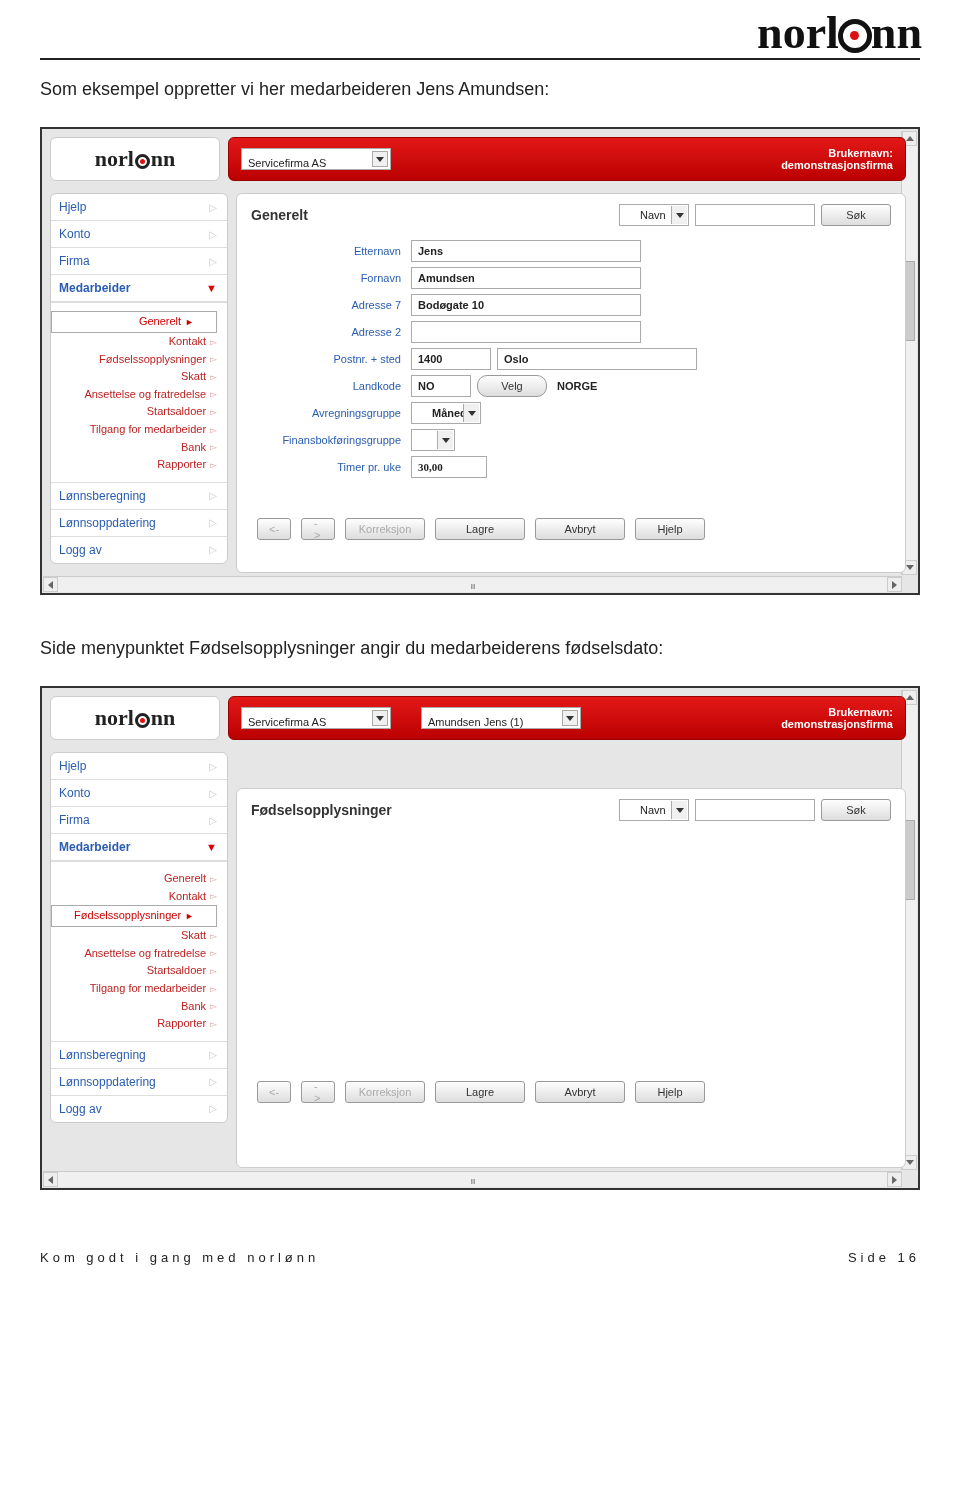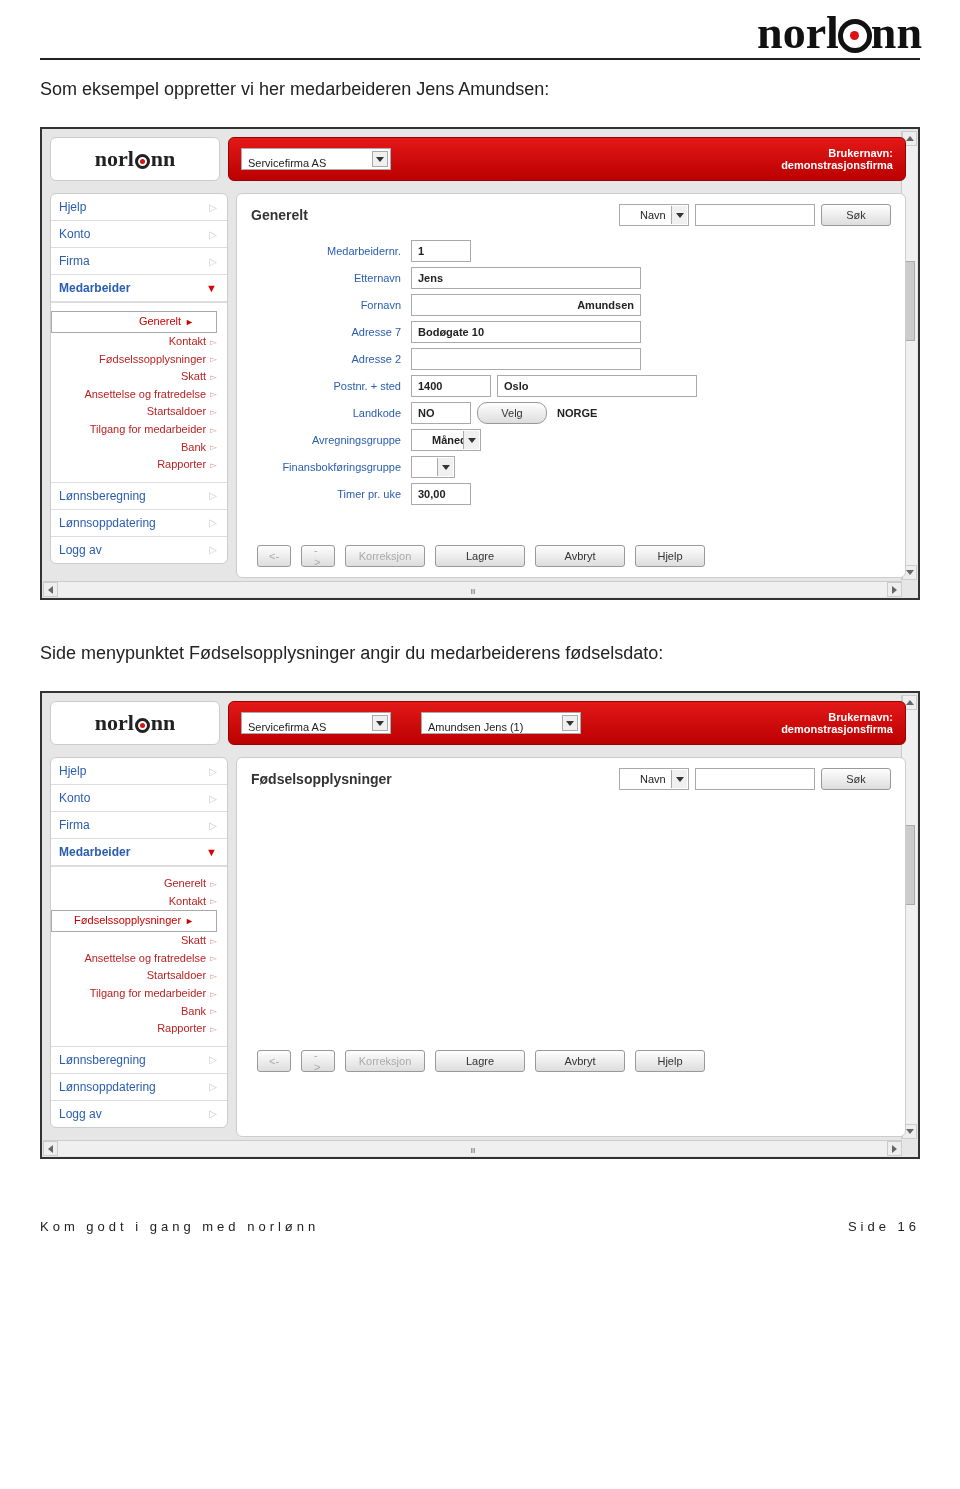--- a/index.html
+++ b/index.html
@@ -235,34 +235,28 @@
                   <span class="arr-d"></span>
                 </span>
               </div>
             <div class="input" style="width:120px;"></div>
             <div class="btn" style="width:70px;">
                 <span>Søk</span>
               </div>
           </div>
         </div>
         <div class="form-row">
-            <div class="lbl">Medarbeidernr.</div>
-            <div class="input" style="width:60px;">
-              <span>1</span>
-            </div>
-          </div>
-        <div class="form-row">
             <div class="lbl">Etternavn</div>
             <div class="input" style="width:230px;">
               <span>Jens</span>
             </div>
           </div>
         <div class="form-row">
             <div class="lbl">Fornavn</div>
-            <div class="input" style="width:230px;justify-content:flex-end;">
+            <div class="input" style="width:230px;">
               <span>Amundsen</span>
             </div>
           </div>
         <div class="form-row">
             <div class="lbl">Adresse 7</div>
             <div class="input" style="width:230px;">
               <span>Bodøgate 10</span>
             </div>
           </div>
         <div class="form-row">
@@ -306,21 +300,21 @@
             <div class="lbl">Finansbokføringsgruppe</div>
           <div class="sel" style="width:32px;">
               <span></span>
               <span class="arr">
                 <span class="arr-d"></span>
               </span>
             </div>
         </div>
         <div class="form-row">
             <div class="lbl">Timer pr. uke</div>
-          <div class="input" style="width:60px;">
+          <div class="input" style="width:76px;font-family:Liberation Serif, serif;">
               <span>30,00</span>
             </div>
         </div>
         <div class="btn-row">
           <div class="btn disabled" style="width:34px;">
               <span>&lt;-</span>
             </div>
           <div class="btn disabled" style="width:34px;">
               <span>-&gt;</span>
             </div>
@@ -454,21 +448,21 @@
             <span>Lønnsoppdatering</span>
             <span class="tri">▷</span>
           </div>
         <div class="nav-item last">
             <span>Logg av</span>
             <span class="tri">▷</span>
           </div>
       </div>
     </div>
     <div class="right-col">
-      <div class="panel" style="min-height:380px;">
+      <div class="panel" style="min-height:380px;margin-top:36px;">
         <div class="panel-top-row">
           <div class="panel-title">Fødselsopplysninger</div>
           <div class="search-grp">
             <div class="sel" style="width:70px;">
                 <span>Navn</span>
                 <span class="arr">
                   <span class="arr-d"></span>
                 </span>
               </div>
             <div class="input" style="width:120px;"></div>

